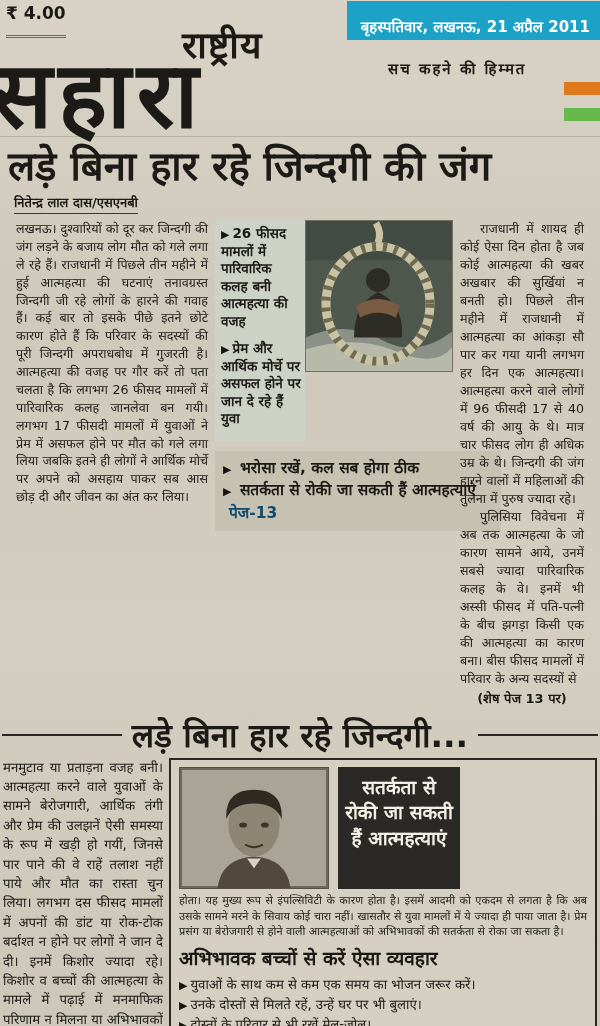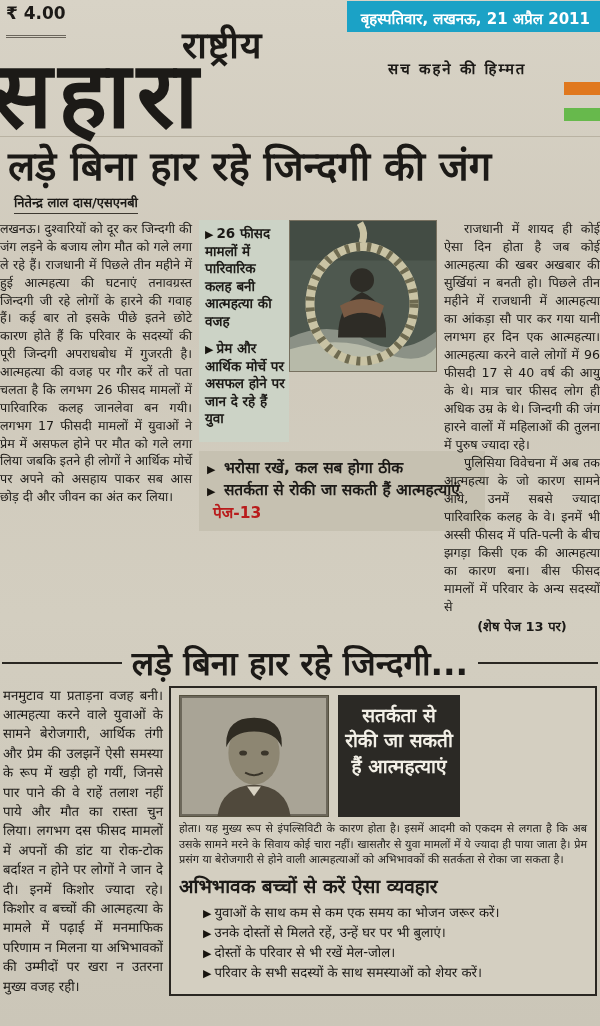--- a/index.html
+++ b/index.html
@@ -8,68 +8,68 @@
     font-family:"DejaVu Sans","Liberation Sans",sans-serif;
     background:#cfc9bb;
     color:#1c1a17;
     width:600px;
   }
   .page { width:600px; min-height:1026px; background:linear-gradient(180deg,#d8d3c6 0%,#cfc9bb 30%,#d3cec0 60%,#cbc6b8 100%); overflow:hidden; }
 
   
   .topstrip { position:relative; height:32px; }
   .price { position:absolute; left:6px; top:3px; font-weight:bold; font-size:17px; border-bottom:3px double #6b665c; padding-bottom:12px; }
-  .datebadge { position:absolute; right:0; top:1px; background:#1ba2c6; color:#fff; font-weight:bold; font-size:15px; padding:7px 10px 4px 14px; }
+  .datebadge { position:absolute; right:0; top:1px; background:#1ba2c6; color:#fff; font-weight:bold; font-size:15px; padding:15px 10px 4px 14px; }
 
   
   .masthead { position:relative; height:104px; }
   .brand-top { position:absolute; left:182px; top:-14px; font-size:37px; font-weight:bold; letter-spacing:1px; }
   .tagline { position:absolute; left:388px; top:26px; font-size:15px; font-weight:bold; letter-spacing:2px; }
   .brand-main { position:absolute; left:-10px; top:18px; font-size:92px; line-height:1.0; font-weight:bold; letter-spacing:6px; white-space:nowrap; }
   .flag { position:absolute; right:0; top:50px; width:36px; }
   .flag .saffron { height:13px; background:#e0781e; margin-bottom:13px; }
   .flag .green { height:13px; background:#67b94c; }
 
   
   .headline1 { font-size:40px; font-weight:bold; letter-spacing:0px; padding:8px 6px 4px 8px; line-height:1.05; border-top:1px solid #b9b2a2; }
   .byline { font-size:13px; font-weight:bold; margin:2px 0 6px 14px; display:inline-block; border-bottom:1px solid #3c3830; padding-bottom:2px; }
 
   
-  .row1 { display:flex; gap:7px; padding:0 0; }
+  .row1 { display:flex; gap:7px; padding:0 16px; }
   .lead-left { width:192px; font-size:12.6px; line-height:1.42; text-align:justify; }
   .lead-mid { width:238px; flex:0 0 auto; }
   .mid-top { display:flex; }
   .hlbox { width:90px; background:#ccd3c6; padding:5px 4px 4px 6px; font-size:13.5px; font-weight:bold; line-height:1.3; }
   .hlbox .hl-item { margin-bottom:10px; }
   .hl-arrow, .arrow { color:#17140f; font-size:11px; margin-right:3px; }
   .noose { flex:1; height:152px; border:1px solid #77705f; }
   .noose svg { display:block; width:100%; height:100%; }
   .teaser { margin-top:9px; background:#c6c1b1; padding:6px 8px 7px 8px; font-size:15.5px; font-weight:bold; line-height:1.45; width:286px; }
-  .pageref { color:#b91c1c; margin-left:6px; }
+  .pageref { color:#0c4a6e; margin-left:6px; }
   .lead-right { flex:1; font-size:12.6px; line-height:1.43; text-align:justify; }
   .lead-right p.ind { text-indent:20px; }
   .continuation { text-align:center; font-weight:bold; margin-top:2px; font-size:13px; }
 
   
   .sec2-head { display:flex; align-items:center; gap:10px; margin:10px 2px 6px 2px; }
   .sec2-head .rule { flex:1; border-top:2px solid #2a2722; }
   .headline2 { font-size:33px; font-weight:bold; white-space:nowrap; line-height:1; }
 
   
   .row2 { display:flex; gap:6px; padding:0 3px; }
   .sec-left { width:160px; font-size:13.2px; line-height:1.47; text-align:justify; font-weight:500; }
   .expert-box { flex:1; border:2px solid #2a2722; background:#d4cfc1; padding:7px 8px 8px 8px; }
   .exp-top { display:flex; gap:9px; }
   .photo { width:150px; height:122px; border:1px solid #55503f; flex:0 0 auto; }
   .photo svg { display:block; width:100%; height:100%; }
   .exp-intro { flex:1; font-size:13.2px; line-height:1.42; }
   .alert-black { width:122px; flex:0 0 auto; background:#2b2925; color:#f2efe6; font-size:19px; font-weight:bold; line-height:1.35; padding:8px 6px; text-align:center; height:122px; }
   .exp-body { font-size:11px; line-height:1.45; text-align:justify; margin-top:4px; }
   .exp-subhead { font-size:19px; font-weight:bold; margin:5px 0 4px 0; }
-  .tips .tip { font-size:13.2px; line-height:1.5;margin-left:24px; }
+  .tips .tip { font-size:13.2px; line-height:1.5; }
 </style>
 </head>
 <body>
 
 <div class="page">
 
   <div class="topstrip">
     <span class="price">₹ 4.00</span>
     <span class="datebadge">बृहस्पतिवार, लखनऊ, 21 अप्रैल 2011</span>
   </div>

